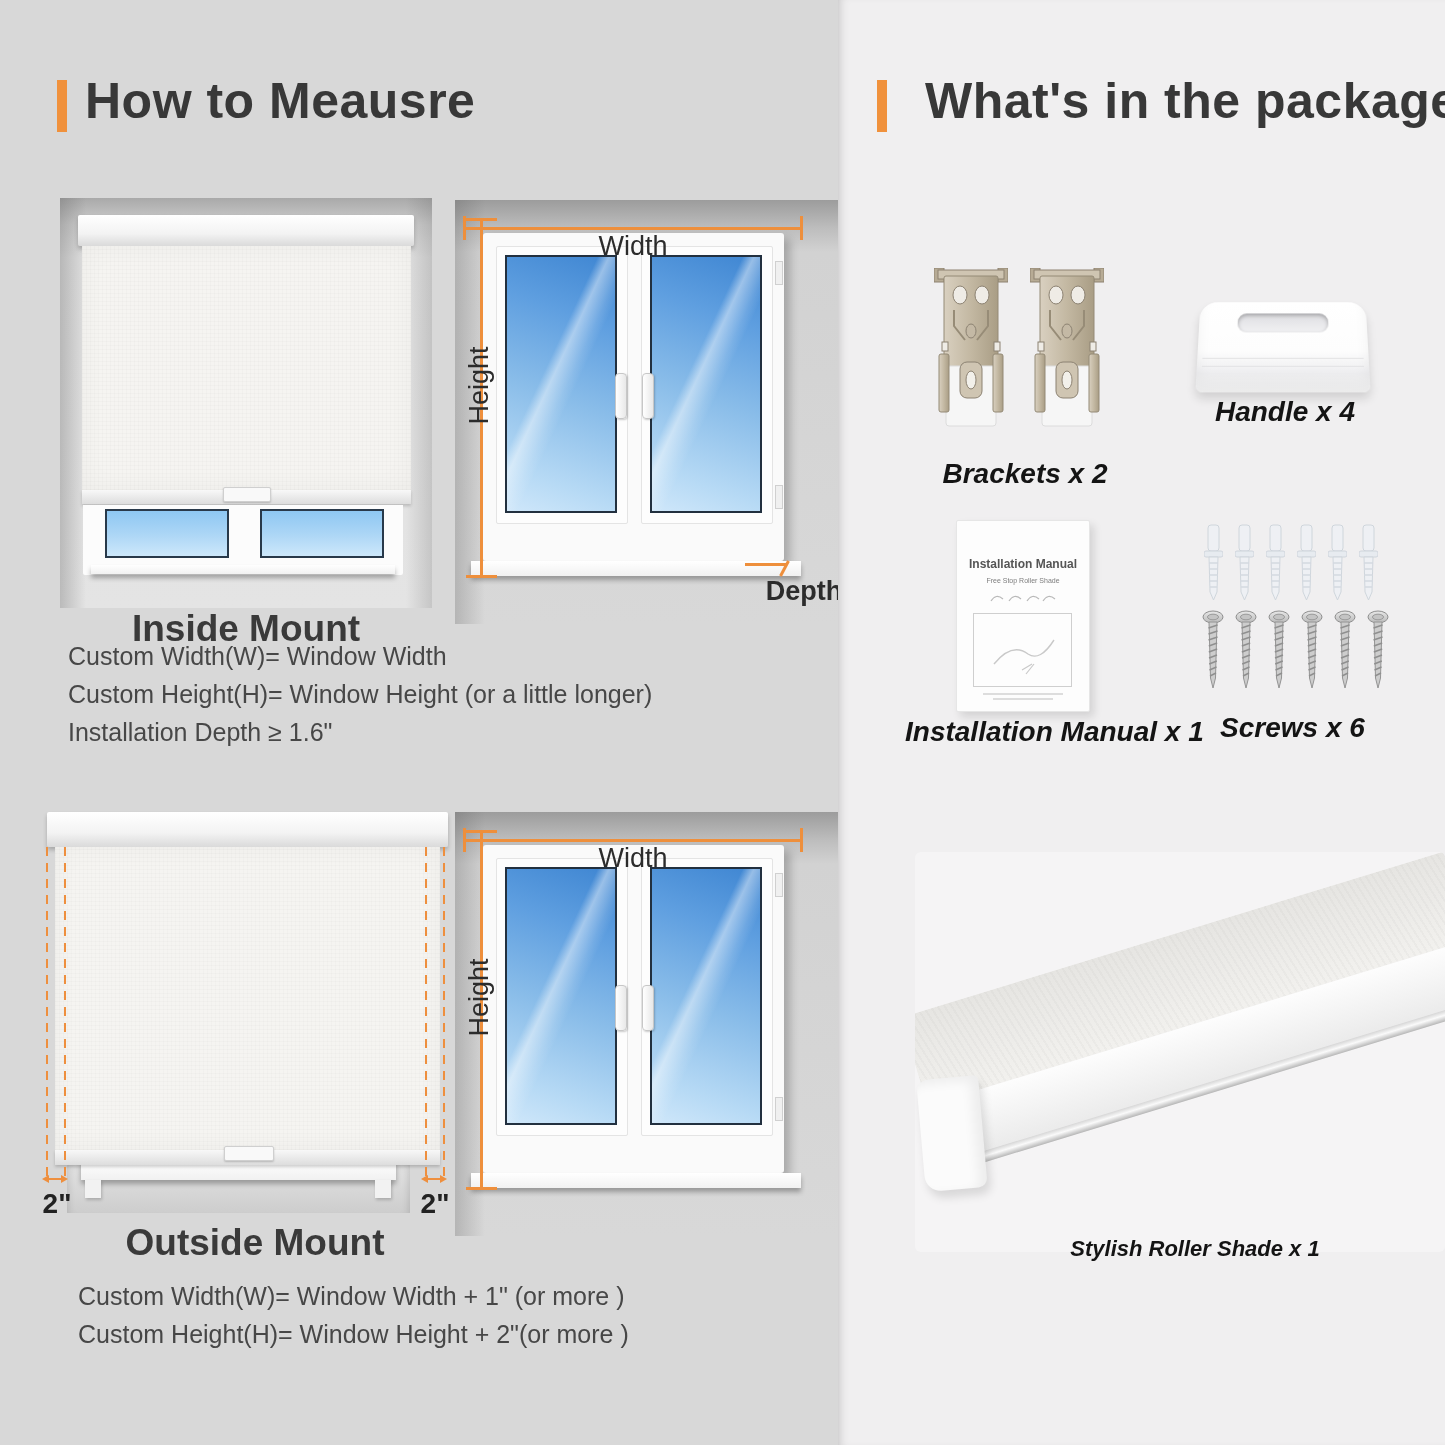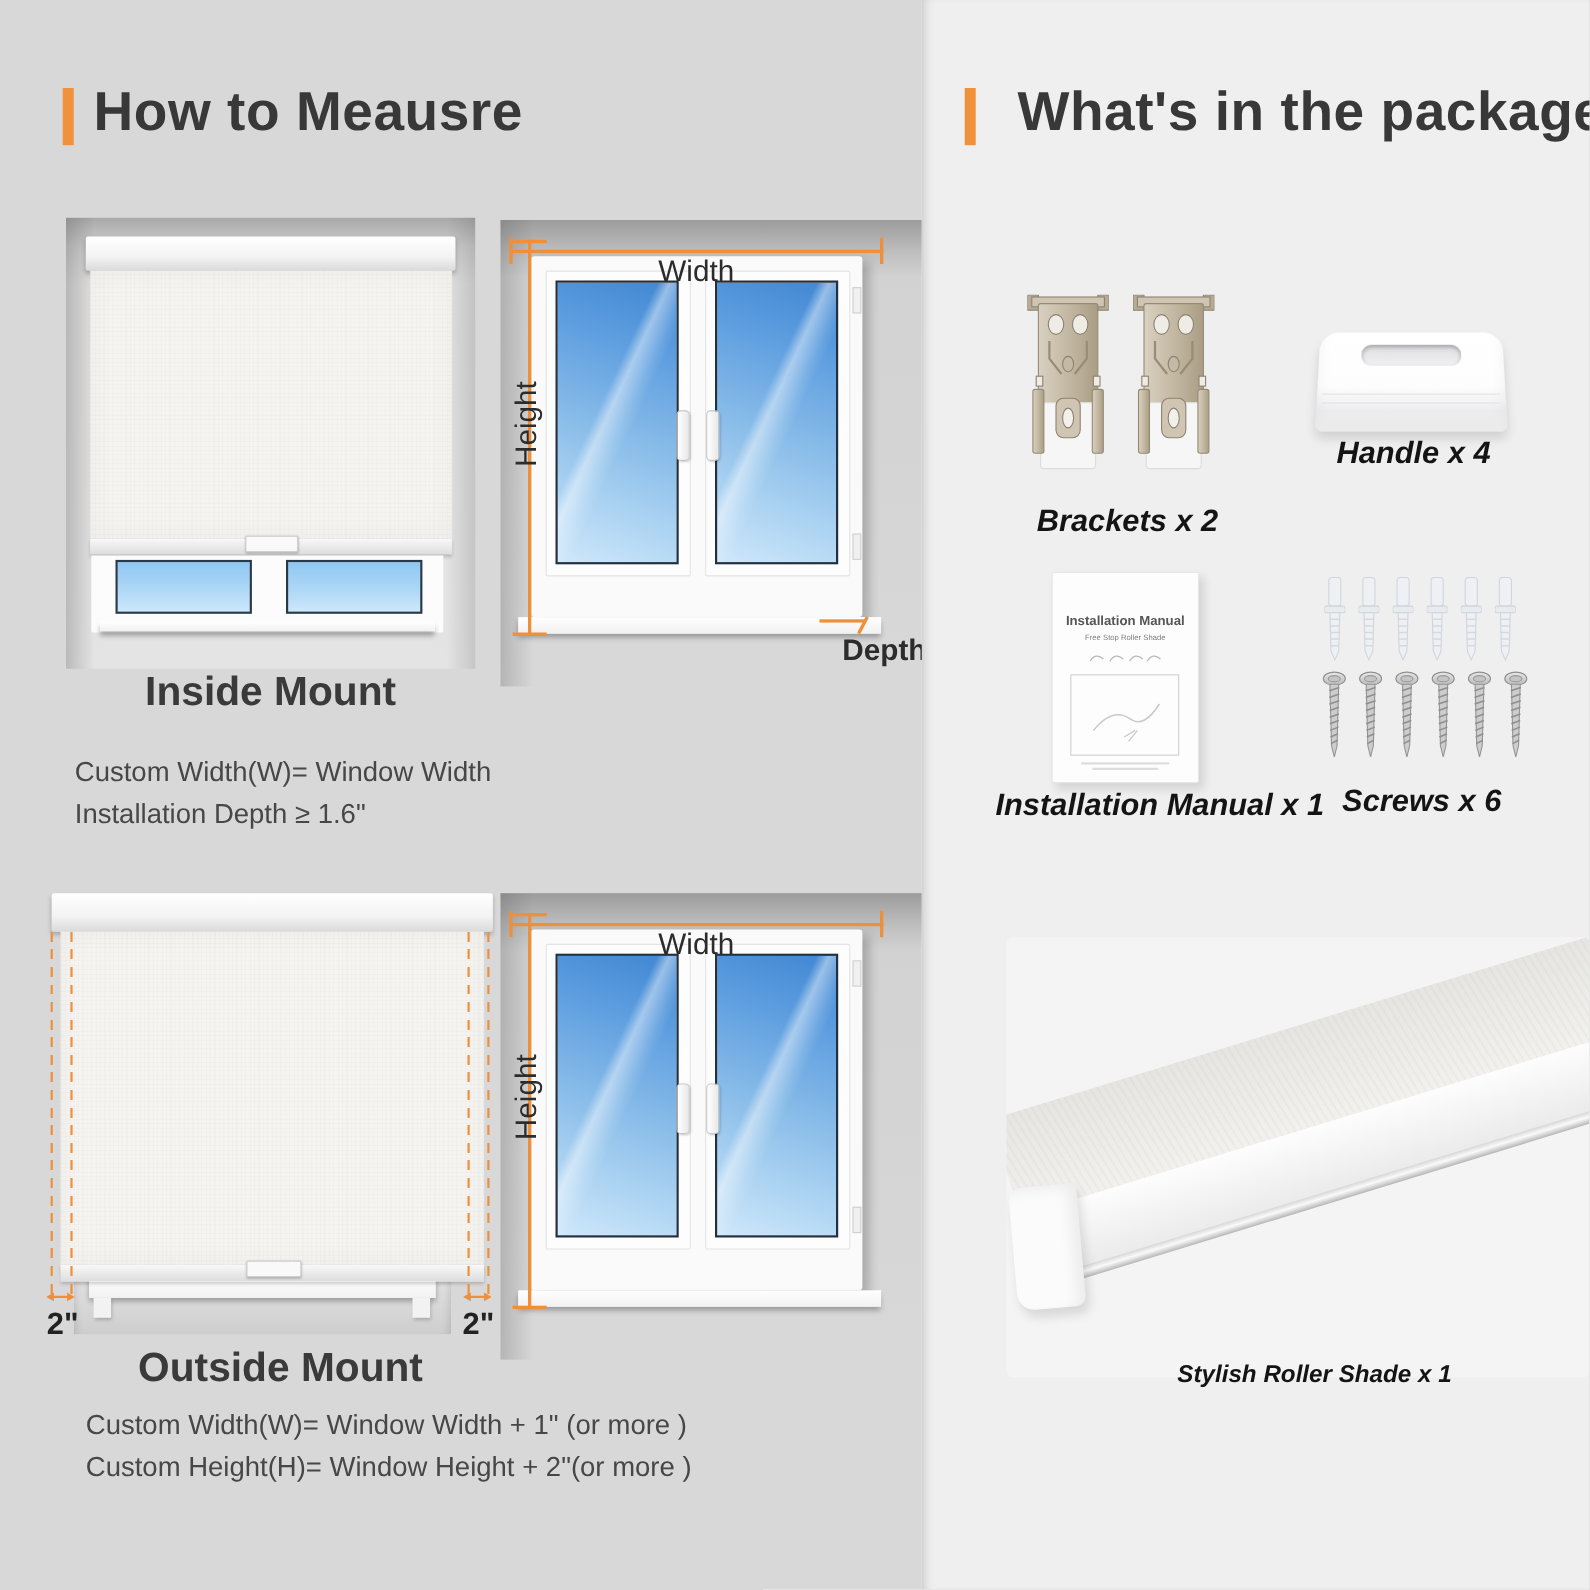--- a/index.html
+++ b/index.html
@@ -136,22 +136,23 @@
       <div class="abs mline" style="left:25px;top:18px;width:3px;height:360px;"></div>
       <div class="abs mline" style="left:11px;top:18px;width:31px;height:3px;"></div>
       <div class="abs mline" style="left:11px;top:375px;width:31px;height:3px;"></div>
       <div class="abs mlabel rot" style="left:-26px;top:170px;width:100px;text-align:center;">Height</div>
       <div class="abs mline" style="left:290px;top:363px;width:42px;height:3px;"></div>
       <div class="abs mline" style="left:328px;top:360px;width:3px;height:17px;transform:rotate(28deg);"></div>
       <div class="abs mlabel" style="left:268px;top:376px;width:90px;text-align:center;font-weight:600;margin-left:36px;">Depth</div>
     </div>
 
     <div class="h-mount" style="left:60px;top:608px;width:372px;">Inside Mount</div>
-    <div class="copy" style="left:68px;top:688px;">
+    <div class="copy" style="left:68px;top:642px;">
       <div>Custom Width(W)= Window Width</div>
+      <div>Custom Height(H)= Window Height (or a little longer)</div>
       <div>Installation Depth ≥ 1.6"</div>
     </div>
 
     <div class="abs ill-out">
       <div class="abs cassette" style="left:7px;top:14px;width:401px;height:35px;"></div>
       <div class="abs fabric tex" style="left:15px;top:49px;width:385px;height:303px;"></div>
       <div class="abs recess-low" style="left:27px;top:358px;width:343px;height:57px;">
         <div class="abs sill" style="left:14px;top:4px;width:315px;height:20px;"></div>
         <div class="abs" style="left:18px;top:24px;width:16px;height:18px;background:#f2f2f2;box-shadow:1px 2px 3px rgba(0,0,0,.2);"></div>
         <div class="abs" style="left:308px;top:24px;width:16px;height:18px;background:#f2f2f2;box-shadow:1px 2px 3px rgba(0,0,0,.2);"></div>

